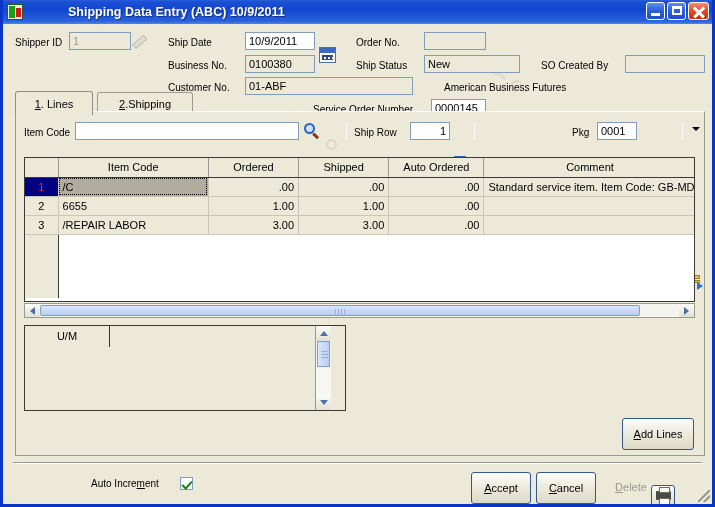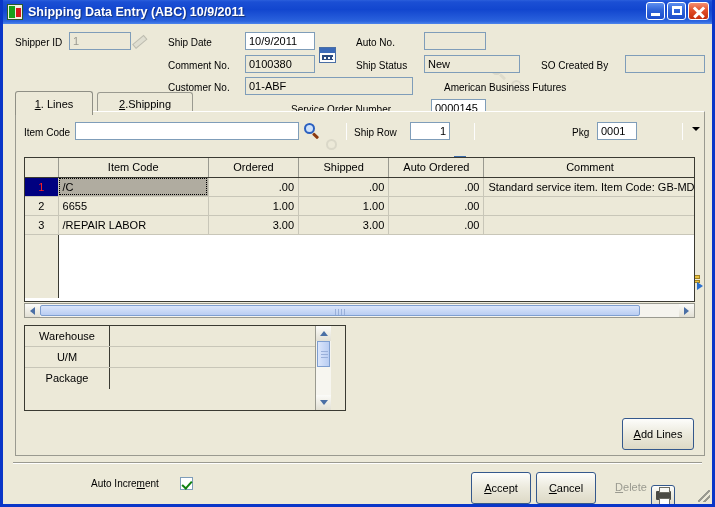--- a/index.html
+++ b/index.html
@@ -20,20 +20,21 @@
     border: 3px solid #0a36c8;
     border-top: none;
     overflow: hidden;
   }
   #titlebar {
     height: 24px;
     background: linear-gradient(180deg,#2b5fdc 0%,#1b4fd4 8%,#1246cf 40%,#2a62dd 88%,#4d85ec 100%);
     display: flex; align-items: center;
     padding: 0 20px 0 4px;
     position: relative;
+    gap: 40px;
   }
   #titlebar .tb-icon {
     width: 16px; height: 16px;
     margin-right: 5px;
     position: relative;
     background: #f0f0e0;
     border: 1px solid #2a5c2a;
     flex: 0 0 auto;
   }
   #titlebar .tb-icon::before {
@@ -553,44 +554,44 @@
   <div id="client">
 
     <div class="abs lbl" style="left:12px; top:13px;">Shipper ID</div>
     <div class="abs fld disabled" style="left:66px; top:8px; width:62px;">1</div>
     <div class="abs pencil" style="left:132px; top:9px;"></div>
 
     <div class="abs lbl" style="left:165px; top:13px;">Ship Date</div>
     <div class="abs fld" style="left:242px; top:8px; width:70px;">10/9/2011</div>
     <div class="abs cal-icon" style="left:316px; top:8px;"></div>
 
-    <div class="abs lbl" style="left:165px; top:36px;">Comment No.</div>
+    <div class="abs lbl" style="left:165px; top:36px;">Business No.</div>
     <div class="abs fld ro" style="left:242px; top:31px; width:70px;">0100380</div>
 
     <div class="abs lbl" style="left:165px; top:58px;">Customer No.</div>
     <div class="abs fld ro" style="left:242px; top:53px; width:168px;">01-ABF</div>
     <div class="abs lbl" style="left:441px; top:58px;">American Business Futures</div>
 
-    <div class="abs lbl" style="left:353px; top:13px;">Auto No.</div>
+    <div class="abs lbl" style="left:353px; top:13px;">Order No.</div>
     <div class="abs fld ro" style="left:421px; top:8px; width:62px;"></div>
     <div class="abs mag ghost" style="left:488px; top:9px;">
         <span class="ring"></span>
         <span class="handle"></span>
       </div>
     <div class="abs mag ghost" style="left:508px; top:9px;">
         <span class="ring"></span>
       </div>
 
     <div class="abs lbl" style="left:353px; top:36px;">Ship Status</div>
     <div class="abs fld ro" style="left:421px; top:31px; width:96px;">New</div>
 
     <div class="abs lbl" style="left:538px; top:36px;">SO Created By</div>
     <div class="abs fld ro" style="left:622px; top:31px; width:80px;"></div>
 
-    <div class="abs lbl" style="left:288px; top:80px;text-align:right;">Service Order Number</div>
+    <div class="abs lbl" style="left:310px; top:80px;text-align:right;">Service Order Number</div>
     <div class="abs fld" style="left:428px; top:75px; width:55px;">0000145</div>
     <div class="abs mag" style="left:486px; top:76px;">
         <span class="ring"></span>
         <span class="handle"></span>
       </div>
 
     <div id="tabstrip">
       <div class="tab active" style="left:0; width:78px;">
         <span><u>1</u><span>. Lines</span></span>
       </div>
@@ -727,29 +728,21 @@
         <div id="hthumb" style="width:600px"></div>
         <div id="htrack-rest" style="flex:1"></div>
         <div class="sb-btn right">
             <span class="chev"></span>
           </div>
       </div>
 
       <div id="detail">
         <div id="detail-rows">
           <div class="drow">
-            <div class="dlabel">Warehouse</div>
-            <div class="dvalue"></div>
-          </div>
-          <div class="drow">
             <div class="dlabel">U/M</div>
-            <div class="dvalue"></div>
-          </div>
-          <div class="drow">
-            <div class="dlabel">Package</div>
             <div class="dvalue"></div>
           </div>
         </div>
         <div id="detail-sb">
           <div class="vsb-btn up">
               <span class="chv"></span>
             </div>
           <div id="vthumb"></div>
           <div id="vtrack"></div>
           <div class="vsb-btn dn">

